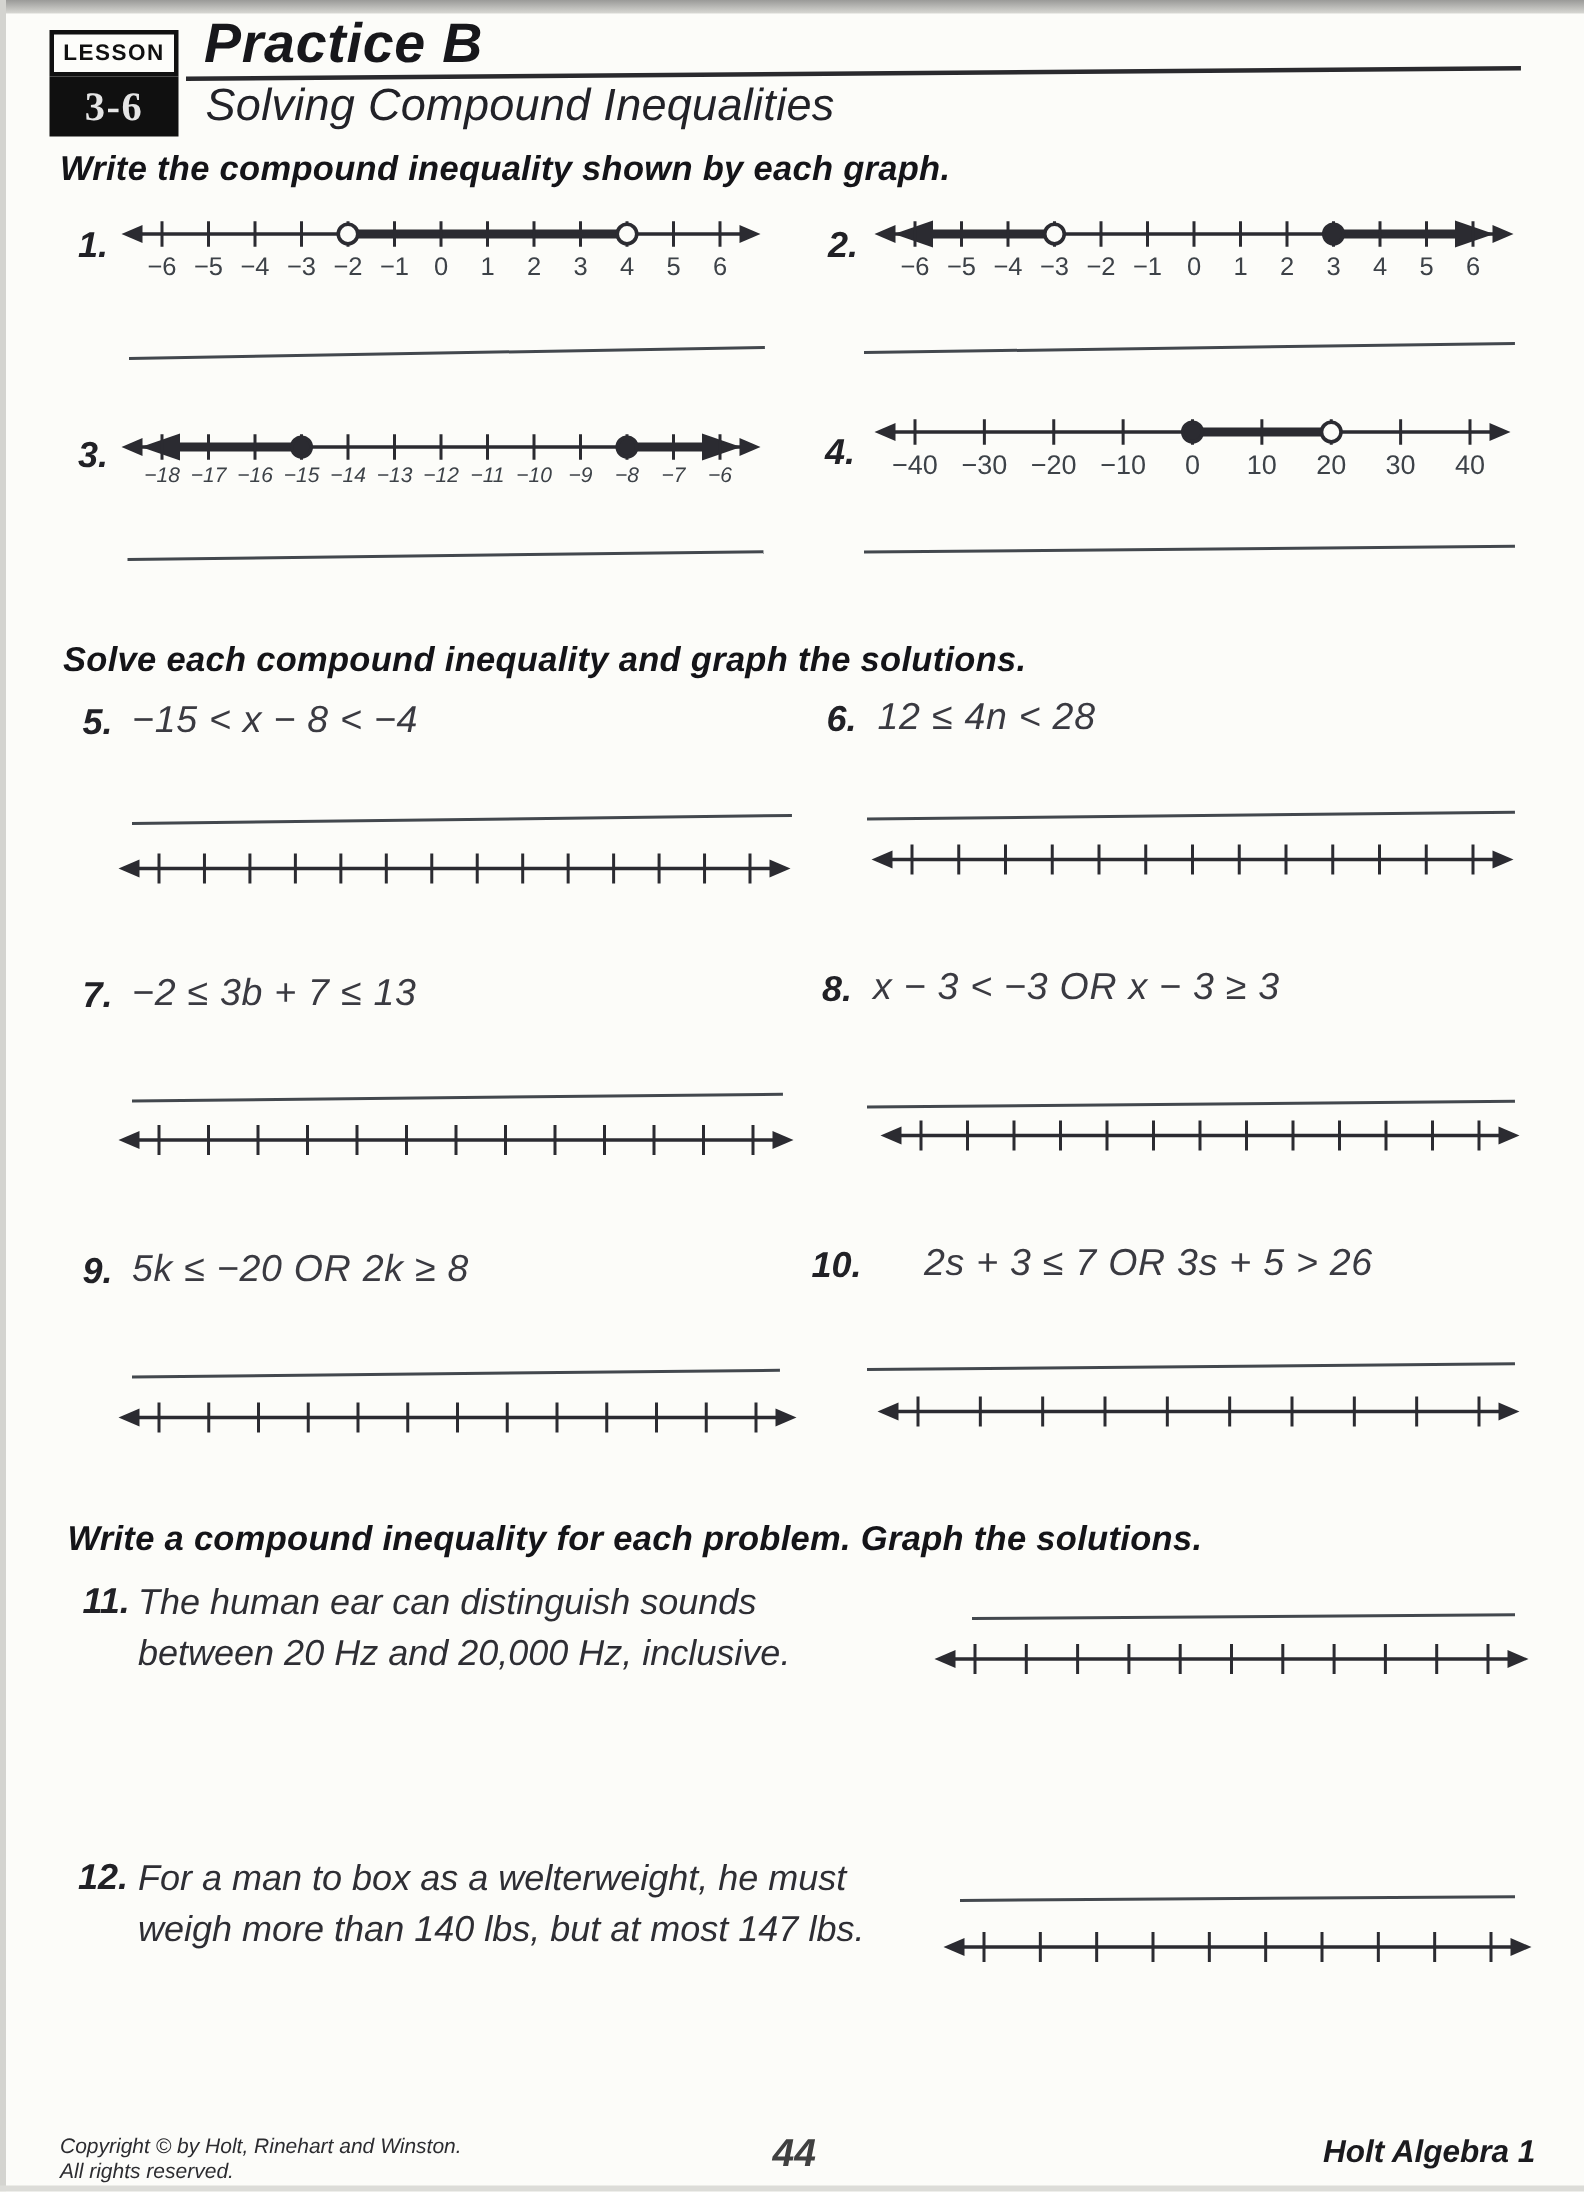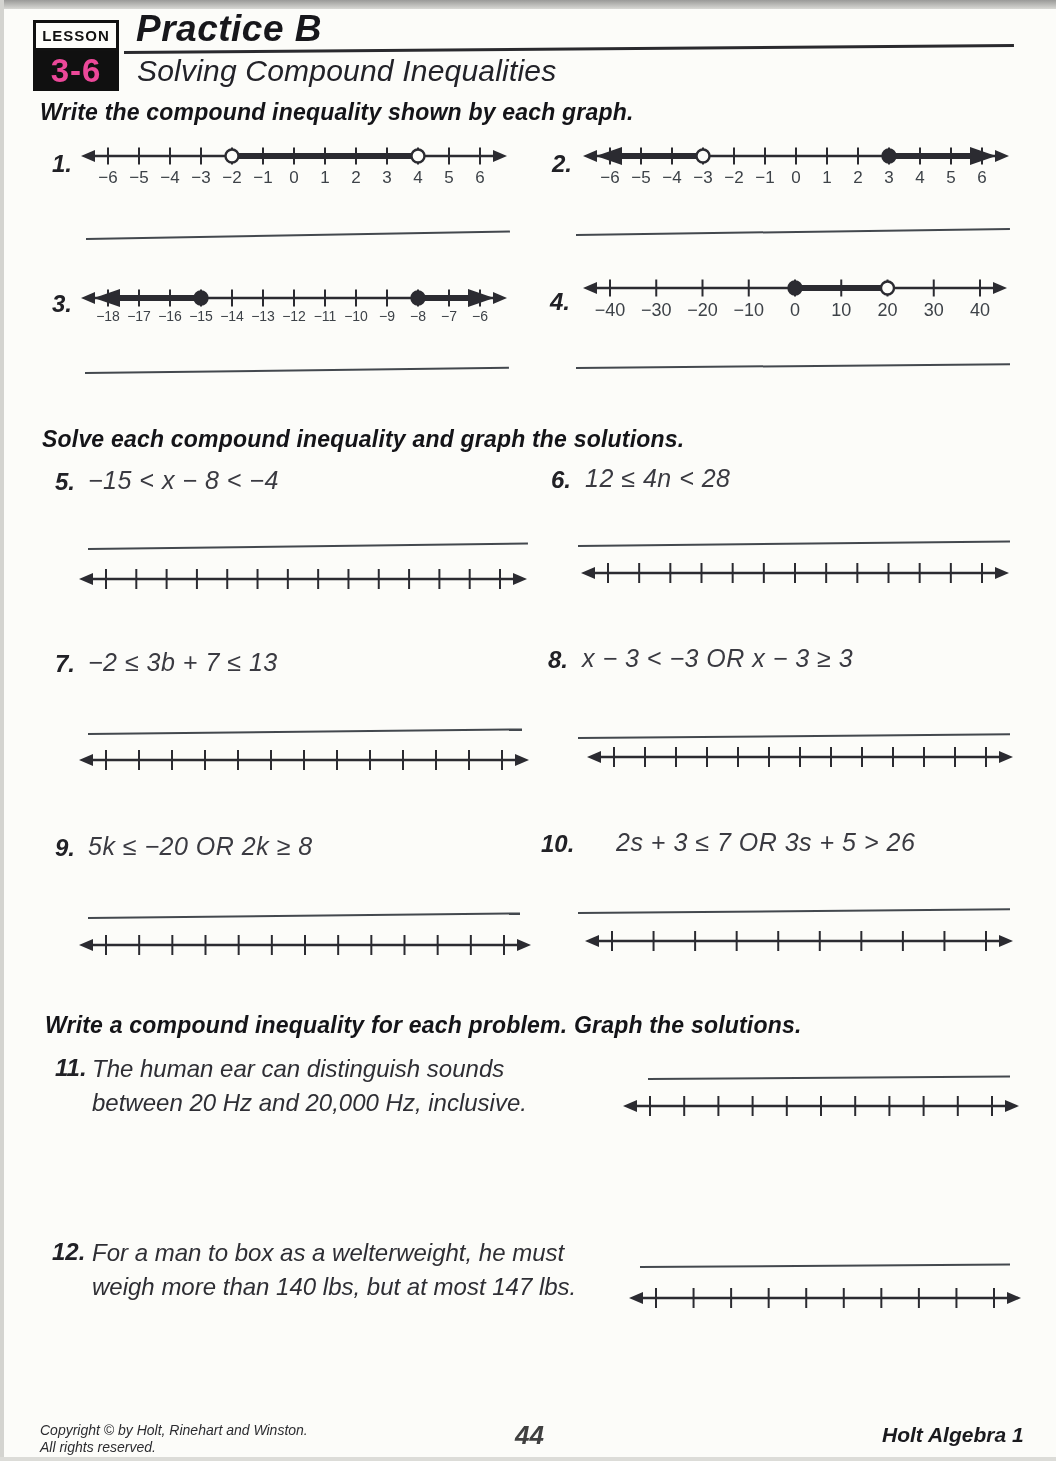--- a/index.html
+++ b/index.html
@@ -11,23 +11,23 @@
   .edge-top{position:absolute;left:0;top:0;width:100%;height:9px;
     background:linear-gradient(#9a9a98,#d8d8d4);}
   .edge-left{position:absolute;left:0;top:0;width:4px;height:100%;background:#d4d4d0;}
   .edge-bottom{position:absolute;left:0;bottom:0;width:100%;height:4px;background:#dcdcd8;}
   .abs{position:absolute;font-style:italic;}
   
   .badge{position:absolute;left:33px;top:20px;width:86px;}
   .badge-top{box-sizing:border-box;border:3px solid #111;background:#fdfdfa;
     height:31px;display:flex;align-items:center;justify-content:center;
     font-weight:bold;font-size:15px;letter-spacing:1px;color:#111;}
-  .badge-bot{background:#101010;color:#ec4899;height:40px;display:flex;
-    align-items:center;justify-content:center;font-weight:bold;font-size:33px;
-    letter-spacing:1px;}
+  .badge-bot{background:#101010;color:#e5e5e5;height:40px;display:flex;
+    align-items:center;justify-content:center;font-weight:bold;font-size:27px;
+    letter-spacing:1px;font-family:Liberation Serif, serif;}
   .practice-title{font-weight:bold;font-size:37px;color:#17171b;letter-spacing:.5px;}
   .hrule{position:absolute;height:3px;background:#2a2a2e;transform-origin:left center;}
   .ws-title{font-size:30px;color:#222228;letter-spacing:.2px;}
   .inst{font-weight:bold;font-size:23px;color:#141418;letter-spacing:.2px;}
   .pnum{font-weight:bold;font-size:24px;color:#212126;}
   .expr{font-size:25px;color:#3a3a41;letter-spacing:.5px;}
   .wordp{font-size:24px;color:#2e2e34;line-height:34px;}
   .ansline{position:absolute;height:2px;background:#43484e;transform-origin:left center;}
   .nl{position:absolute;}
   .footer-copy{font-size:14px;color:#2c2c30;line-height:17px;}
@@ -123,21 +123,21 @@
         <text x="371" y="47" text-anchor="middle" font-size="17" fill="#3d4248" font-family="&quot;Liberation Sans&quot;,sans-serif">5</text>
         <text x="402" y="47" text-anchor="middle" font-size="17" fill="#3d4248" font-family="&quot;Liberation Sans&quot;,sans-serif">6</text>
         <circle cx="123" cy="20" r="6.5" stroke="#2b2b31" stroke-width="2.4" fill="#fcfcf9"></circle>
         <circle cx="309" cy="20" r="6.5" stroke="#2b2b31" stroke-width="2.4" fill="#2b2b31"></circle>
       </svg></div>
 
   <div class="ansline" style="left:86px;top:238px;width:424px;transform:rotate(-1deg);"></div>
   <div class="ansline" style="left:576px;top:234px;width:434px;transform:rotate(-0.8deg);"></div>
 
   <div class="abs pnum" style="left:52px;top:290px;">3.</div>
-  <div class="nl" style="left:78px;top:278px;width:432px;height:58px;"><svg width="432" height="58" viewBox="0 0 432 58">
+  <div class="nl" style="left:78px;top:278px;width:432px;height:58px;font-style:italic;"><svg width="432" height="58" viewBox="0 0 432 58">
         <line x1="14" y1="20" x2="418" y2="20" stroke="#2b2b31" stroke-width="2.3"></line>
         <polygon points="3,20 17,14 17,26" fill="#2b2b31"></polygon>
         <polygon points="429,20 415,14 415,26" fill="#2b2b31"></polygon>
         <line x1="123" y1="20" x2="40" y2="20" stroke="#2b2b31" stroke-width="6"></line>
         <polygon points="16,20 42,11 42,29" fill="#2b2b31"></polygon>
         <line x1="340" y1="20" x2="392" y2="20" stroke="#2b2b31" stroke-width="6"></line>
         <polygon points="416,20 390,11 390,29" fill="#2b2b31"></polygon>
         <line x1="30" y1="11.5" x2="30" y2="28.5" stroke="#2b2b31" stroke-width="2"></line>
         <line x1="61" y1="11.5" x2="61" y2="28.5" stroke="#2b2b31" stroke-width="2"></line>
         <line x1="92" y1="11.5" x2="92" y2="28.5" stroke="#2b2b31" stroke-width="2"></line>

